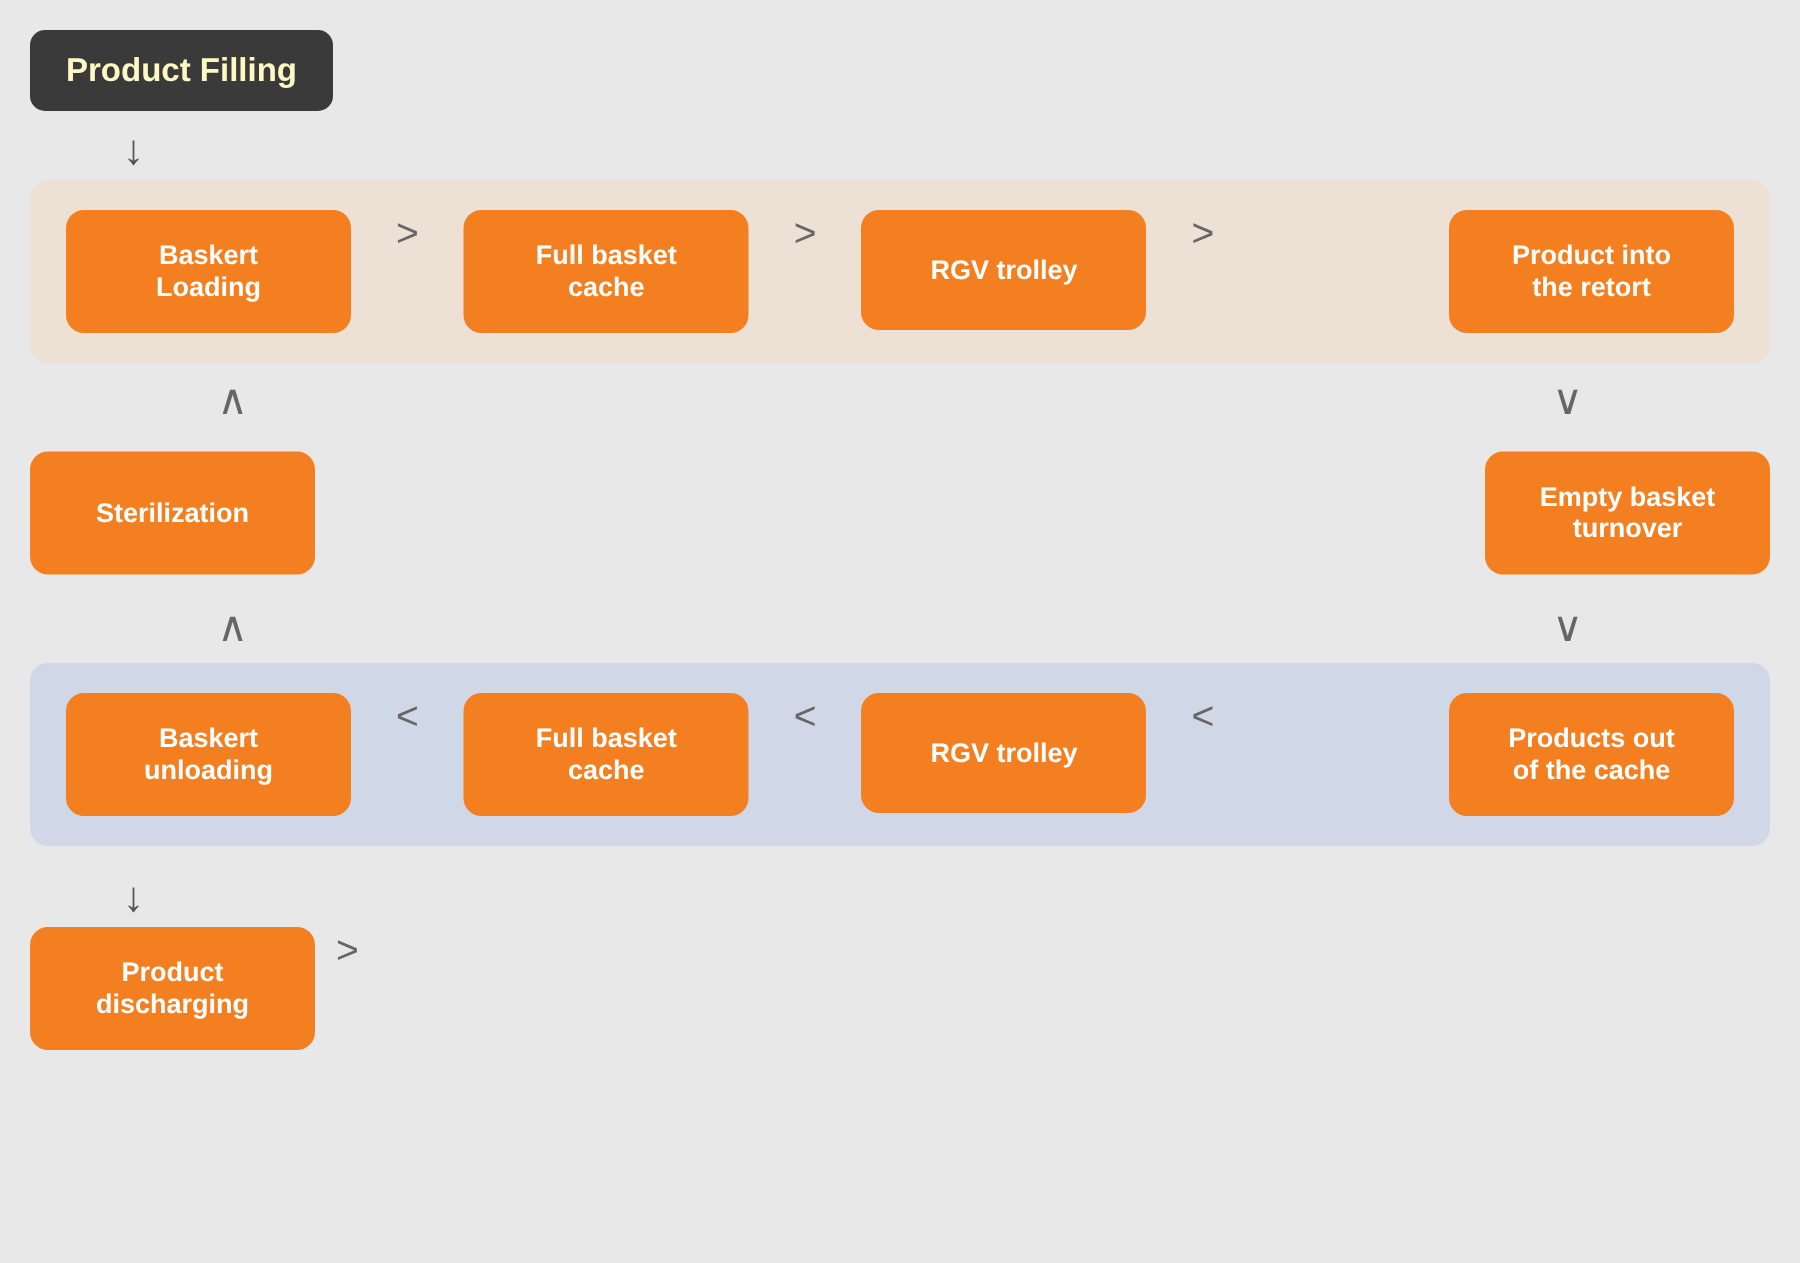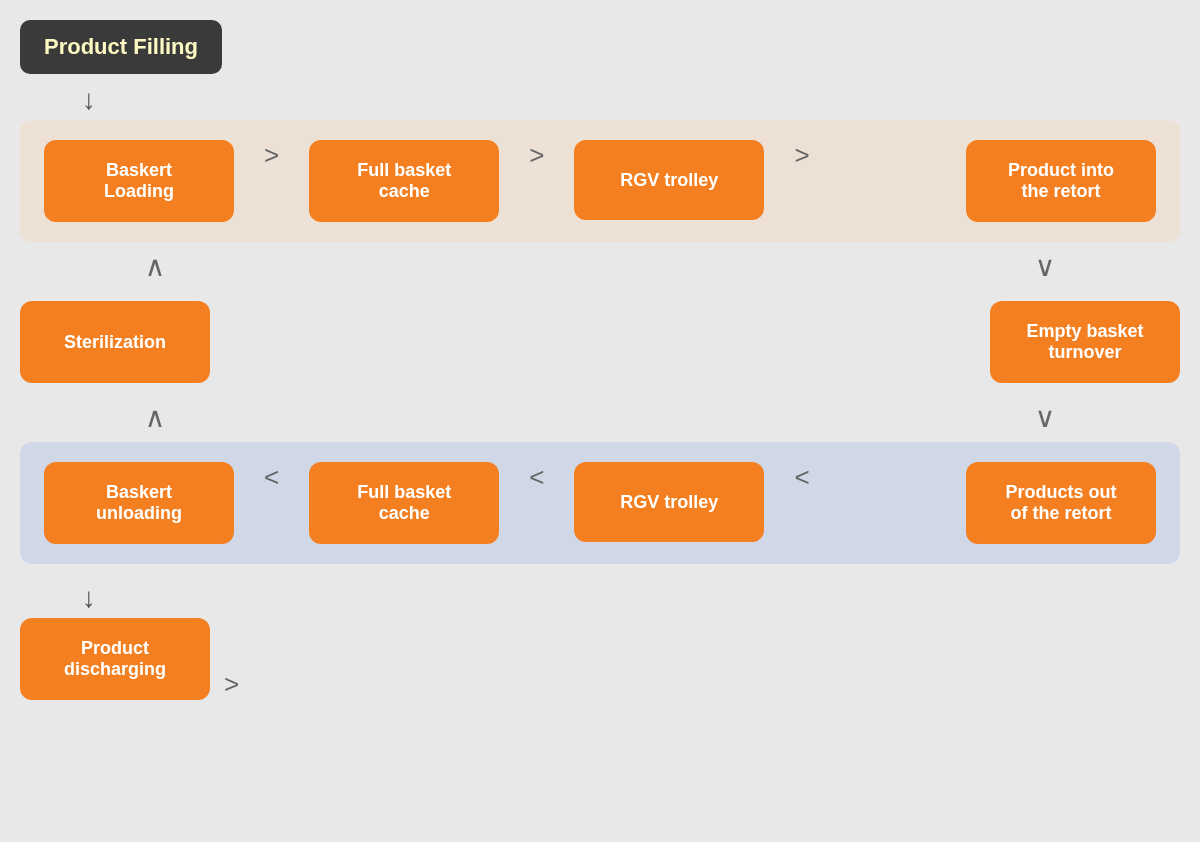--- a/index.html
+++ b/index.html
@@ -105,21 +105,21 @@
       align-items: center;
       padding-left: 62px;
       font-size: 28px;
       color: #555;
       margin-bottom: 4px;
       padding-top: 8px;
     }
 
     .bottom-flow-row {
       display: flex;
-      align-items: flex-end;
+      align-items: flex-start;
       gap: 0;
       margin-top: 0;
     }
 
     
     .chevron-connector-row {
       display: flex;
       justify-content: space-between;
       padding: 8px 40px;
     }
@@ -217,21 +217,21 @@
         <span>&lt;</span>
       </div>
       <div class="flow-box">
         <span>RGV trolley</span>
       </div>
       <div class="chevron">
         <span>&lt;</span>
       </div>
       <div class="flow-box" style="margin-left:auto;">
         <span style="white-space:pre-line;">Products out
-of the retort</span>
+of the cache</span>
       </div>
     </div>
   </div>
 
   
   <div class="bottom-section">
     <div class="bottom-arrow-row">
       <span>↓</span>
     </div>
     <div class="bottom-flow-row">

